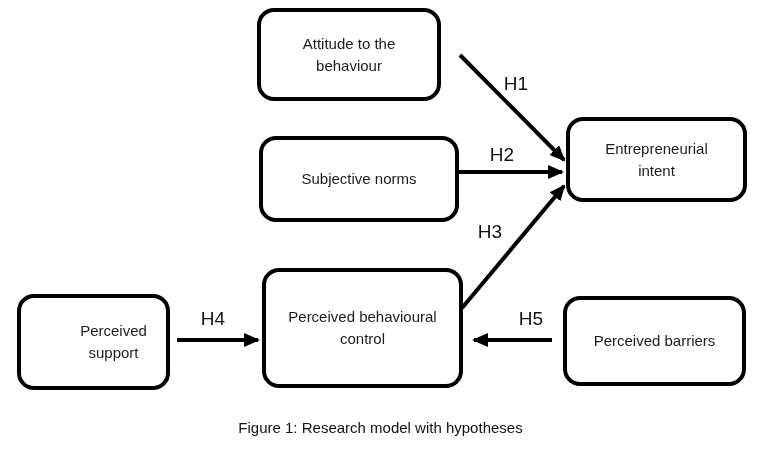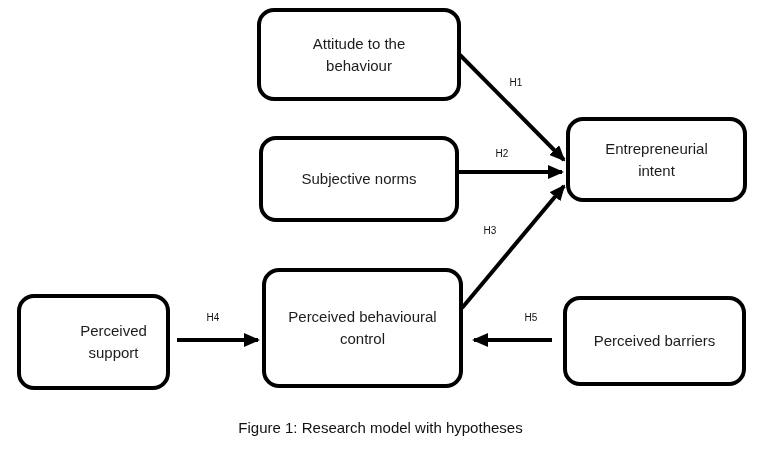--- a/index.html
+++ b/index.html
@@ -36,31 +36,31 @@
     text-align: center;
     color: #1c1c1c;
     font-size: 15px;
     z-index: 1;
   }
   .node .lbl {
     white-space: pre-line;
     line-height: 1.45;
     padding: 0 6px;
   }
-  #node-attitude   { left: 257px; top: 8px;   width: 204px; height: 93px; }
+  #node-attitude   { left: 257px; top: 8px;   width: 184px; height: 93px; }
   #node-subjective { left: 259px; top: 136px; width: 200px; height: 86px; }
   #node-intent     { left: 566px; top: 117px; width: 181px; height: 85px; }
   #node-pbc        { left: 262px; top: 268px; width: 201px; height: 120px; align-items: center; }
   #node-support    { left: 17px;  top: 294px; width: 153px; height: 96px; padding-left: 40px; }
   #node-barriers   { left: 563px; top: 296px; width: 183px; height: 90px; }
   .edge-label {
     position: absolute;
     transform: translate(-50%, -50%);
     color: #111111;
-    font-size: 10px;
+    font-size: 19px;
     z-index: 3;
     line-height: 1;
   }
   #label-h1 { left: 516px; top: 83px; }
   #label-h2 { left: 502px; top: 154px; }
   #label-h3 { left: 490px; top: 231px; }
   #label-h4 { left: 213px; top: 318px; }
   #label-h5 { left: 531px; top: 318px; }
   .caption {
     position: absolute;

